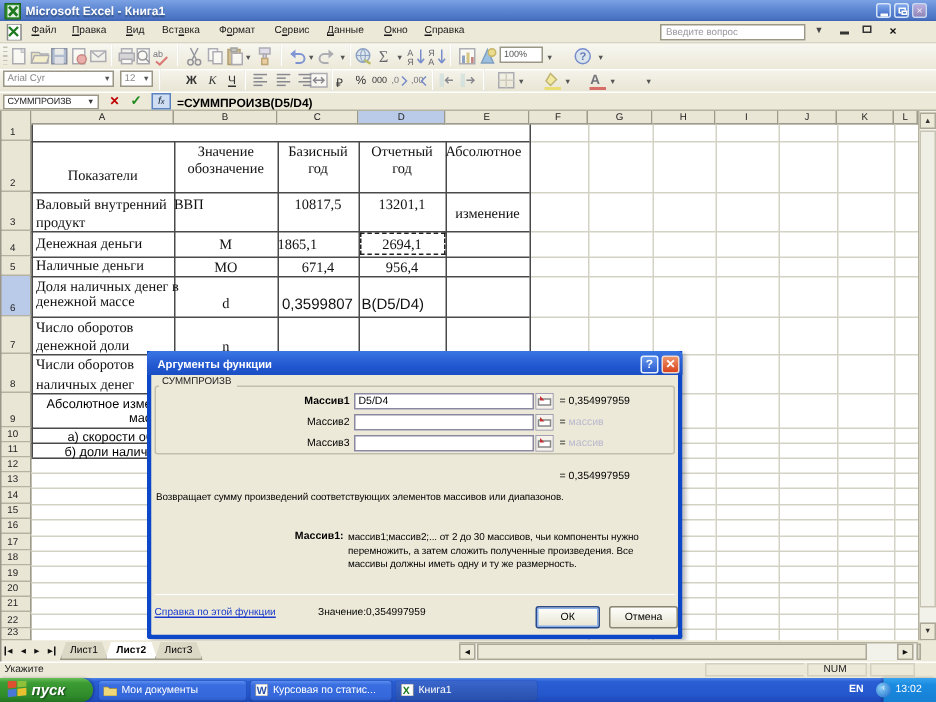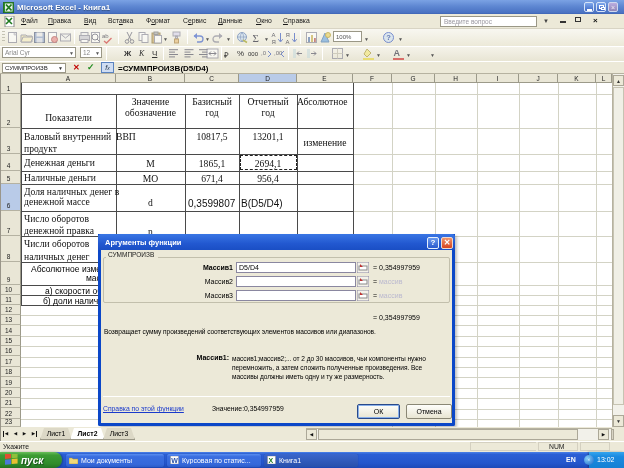--- a/index.html
+++ b/index.html
@@ -346,31 +346,31 @@
     <div class="t" style="left:239px;top:107.5px;width:58px;text-align:center;">год</div>
     <div class="t" style="left:297px;top:97px;width:56px;text-align:left;">Абсолютное</div>
     <div class="t" style="left:297px;top:107.5px;width:56px;text-align:center;margin-top:30px;">изменение</div>
     <div class="t" style="left:24px;top:131.5px;">Валовый внутренний</div>
     <div class="t" style="left:24px;top:144px;">продукт</div>
     <div class="t" style="left:116px;top:132px;width:69px;text-align:left;">ВВП</div>
     <div class="t" style="left:185px;top:132px;width:54px;text-align:center;">10817,5</div>
     <div class="t" style="left:239px;top:132px;width:58px;text-align:center;">13201,1</div>
     <div class="t" style="left:24px;top:158px;">Денежная деньги</div>
     <div class="t" style="left:116px;top:158.5px;width:69px;text-align:center;">М</div>
-    <div class="t" style="left:185px;top:158.5px;width:54px;text-align:center;">1865,1</div>
+    <div class="t" style="left:185px;top:158.5px;width:54px;">1865,1</div>
     <div class="t" style="left:239px;top:158.5px;width:58px;text-align:center;">2694,1</div>
     <div class="t" style="left:24px;top:173px;">Наличные деньги</div>
     <div class="t" style="left:116px;top:173.5px;width:69px;text-align:center;">МО</div>
     <div class="t" style="left:185px;top:173.5px;width:54px;text-align:center;">671,4</div>
     <div class="t" style="left:239px;top:173.5px;width:58px;text-align:center;">956,4</div>
     <div class="t" style="left:24px;top:186.5px;">Доля наличных денег в</div>
     <div class="t" style="left:24px;top:196.5px;">денежной массе</div>
     <div class="t" style="left:116px;top:198px;width:69px;text-align:center;">d</div>
     <div class="t" style="left:24px;top:213.5px;">Число оборотов</div>
-    <div class="t" style="left:24px;top:225.5px;">денежной правка</div>
+    <div class="t" style="left:24px;top:225.5px;">денежной доли</div>
     <div class="t" style="left:116px;top:227px;width:69px;text-align:center;">n</div>
     <div class="t" style="left:24px;top:238.5px;">Числи оборотов</div>
     <div class="t" style="left:24px;top:251.5px;">наличных денег</div>
     <div class="a" style="left:239.5px;top:155px;width:57px;height:15px;border:1px dashed #222"></div>
     <div class="a" style="left:188px;top:198px;font-size:10px;color:#111;white-space:nowrap">0,3599807</div>
     <div class="a" style="left:241px;top:198px;font-size:10px;color:#111;white-space:nowrap">В(D5/D4)</div>
     <div class="a" style="left:0;top:264px;width:98px;overflow:hidden;height:20px">
       <div class="a" style="left:31px;top:0;font-size:8.5px;white-space:nowrap">Абсолютное изменение</div>
       <div class="a" style="left:86px;top:9px;font-size:8.5px;white-space:nowrap">массе</div>
     </div>

